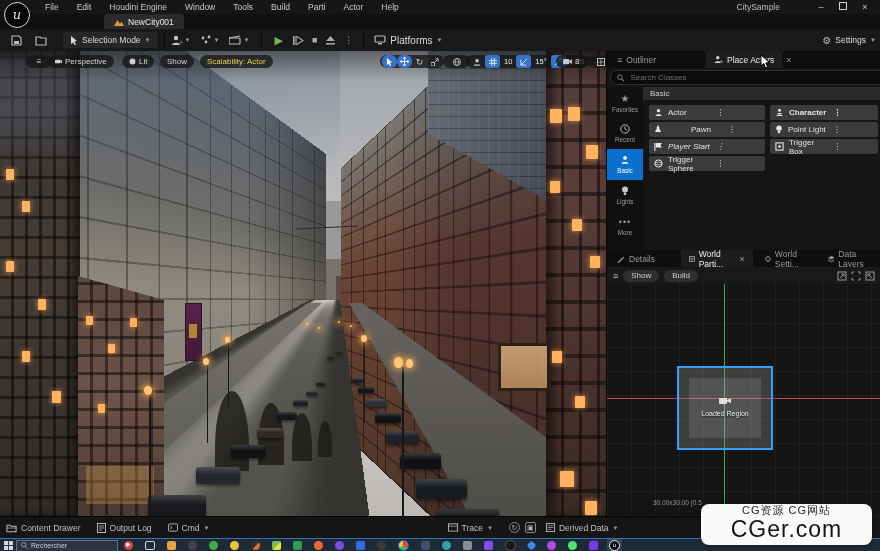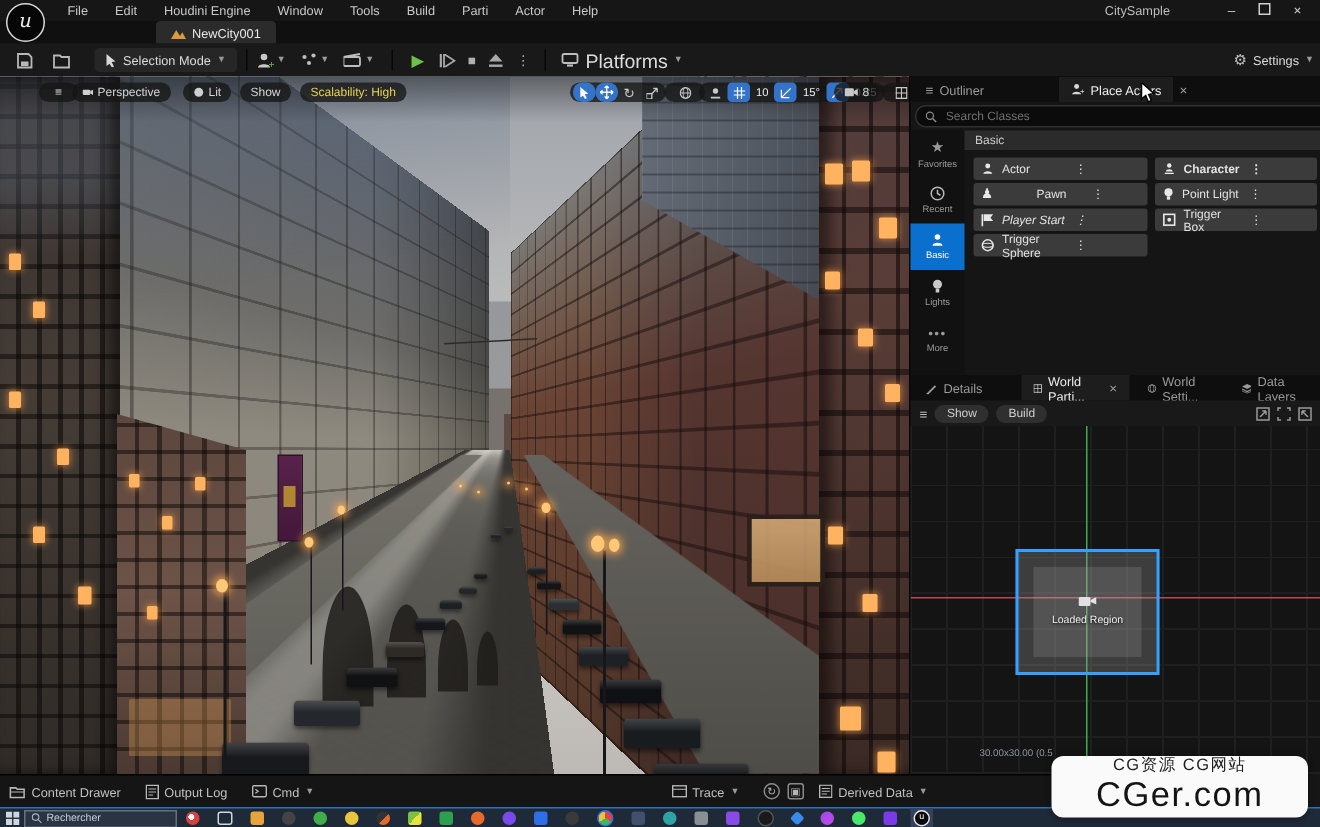--- a/index.html
+++ b/index.html
@@ -223,21 +223,21 @@
         <path d="M1 6l4.5-5L10 6z" fill="#a8a8a8"></path>
         <rect x="1" y="8" width="9" height="1.6" fill="#a8a8a8"></rect>
       </svg>
     <span class="ctrl">⋮</span>
     <div class="vsep"></div>
     <div class="row" style="margin-left:4px;gap:4px;">
       <svg width="12" height="10" viewBox="0 0 12 10">
           <rect x="1" y="1" width="10" height="6" rx="1" fill="none" stroke="#bdbdbd" stroke-width="1.2"></rect>
           <rect x="4" y="8" width="4" height="1.4" fill="#bdbdbd"></rect>
         </svg>
-      <span style="font-size:13px;color:#dcdcdc;">Platforms</span>
+      <span style="font-size:10px;color:#dcdcdc;">Platforms</span>
       <span class="chev">▼</span>
     </div>
     <div class="row" style="position:absolute;right:10px;gap:4px;">
       <span style="font-size:10px;color:#bdbdbd;">⚙</span>
       <span style="font-size:8.5px;color:#dcdcdc;">Settings</span>
       <span class="chev">▼</span>
     </div>
   </div>
 
   <div class="abs" id="viewport">
@@ -347,21 +347,21 @@
     <div class="vp-pill" style="left:122px;justify-content:flex-end;">
       <svg width="7" height="7" viewBox="0 0 8 8">
           <circle cx="4" cy="4" r="3.4" fill="#cfcfcf"></circle>
         </svg>
       <span>Lit</span>
     </div>
     <div class="vp-pill" style="left:160px;">
       <span>Show</span>
     </div>
     <div class="vp-pill" id="scal-pill" style="left:200px;">
-      <span>Scalability: High</span>
+      <span>Scalability: Actor</span>
     </div>
     <div class="vp-pill" style="left:380px;padding:0 2px;gap:0;">
       <span class="tool-cell tool-on">
           <svg width="7" height="8" viewBox="0 0 8 9">
             <path d="M1 0l6 5-2.6.4L6 8.4 4.6 9 3 6.5 1 8z" fill="#fff"></path>
           </svg>
         </span>
       <span class="tool-cell tool-on">
           <svg width="9" height="9" viewBox="0 0 10 10">
             <path d="M5 0v10M0 5h10M5 0l-1.5 2M5 0l1.5 2M0 5l2-1.5M0 5l2 1.5M10 5l-2-1.5M10 5l-2 1.5M5 10l-1.5-2M5 10l1.5-2" stroke="#fff" stroke-width="1"></path>

